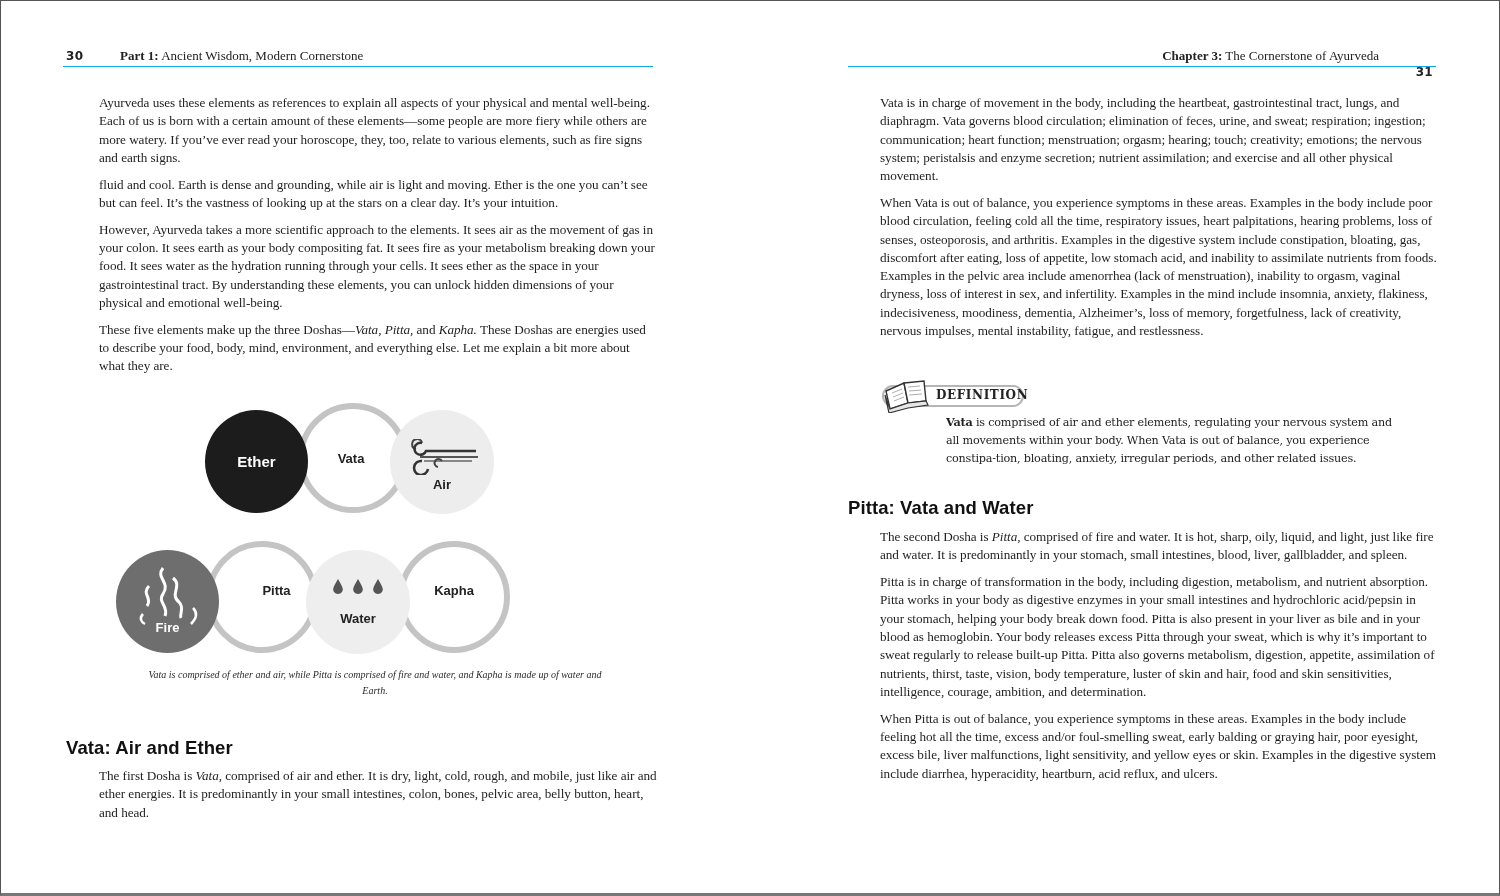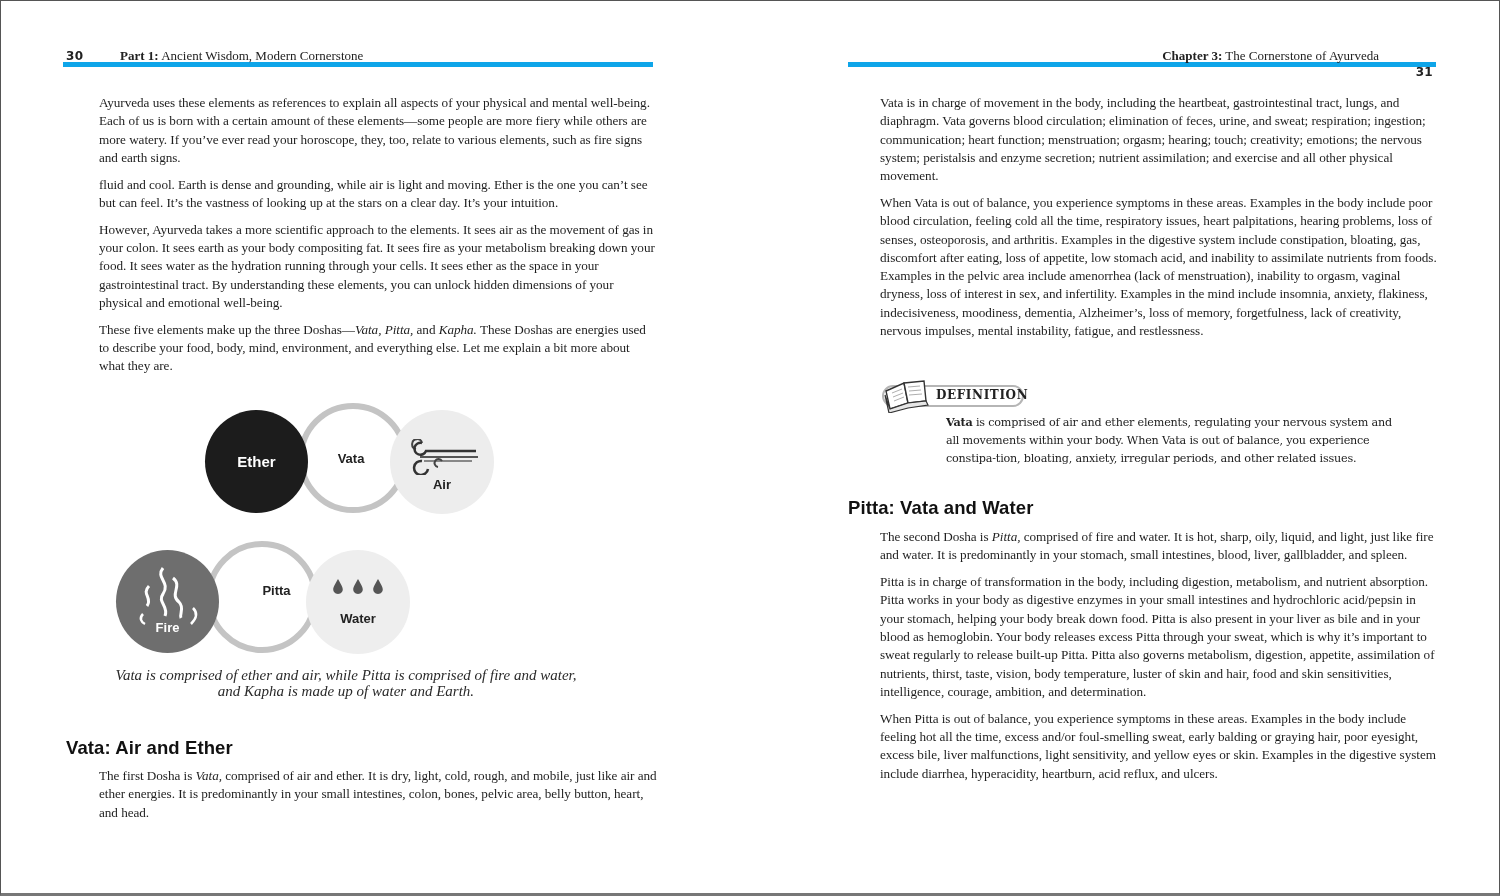--- a/index.html
+++ b/index.html
@@ -1,40 +1,40 @@
 <!DOCTYPE html>
 <html><head>
 <meta charset="utf-8">
 <style>
   * { box-sizing: border-box; margin: 0; padding: 0; }
   html, body { width: 1500px; height: 896px; background: #ffffff; overflow: hidden; }
   body { position: relative; font-family: "Liberation Serif", "DejaVu Serif", serif; color: #1e1e1e; }
   .frame { position: absolute; left: 0; top: 0; width: 1500px; height: 896px; border: 1px solid #555; border-bottom: 3px solid #777; }
 
-  .running-head { position: absolute; top: 47px; height: 20px; border-bottom: 5px solid #0ea5e9; font-size: 13px; line-height: 18px; color: #222; }
+  .running-head { position: absolute; top: 47px; height: 20px; border-bottom: 1px solid #0ea5e9; font-size: 13px; line-height: 18px; color: #222; }
   .running-head.left { left: 63px; width: 590px; }
   .running-head.right { left: 848px; width: 588px; text-align: right; }
   .folio { font-family: "DejaVu Sans", sans-serif; font-weight: bold; font-size: 12px; letter-spacing: 0.3px; }
   .running-head.left .folio { position: absolute; left: 3px; top: 0; }
   .running-head.left .title { position: absolute; left: 57px; top: 0; }
   .running-head.right .title { position: absolute; right: 57px; top: 0; }
   .running-head.right .folio { position: absolute; right: 3px; top: 16px; }
   .rh-bold { font-weight: bold; }
 
   .col { position: absolute; font-size: 13.2px; line-height: 18.3px; letter-spacing: -0.05px; }
   .col p { margin-bottom: 8.5px; }
   .left-col { left: 99px; top: 94px; width: 558px; }
   .right-col { left: 880px; top: 94px; width: 560px; }
 
   .h2 { position: absolute; font-family: "Liberation Sans", "DejaVu Sans", sans-serif; font-weight: bold; font-size: 18.5px; color: #111; letter-spacing: 0.1px; }
 
   .figure { position: absolute; left: 100px; top: 395px; width: 520px; height: 300px; }
   .circle { position: absolute; border-radius: 50%; display: flex; align-items: center; justify-content: center; font-family: "Liberation Sans", "DejaVu Sans", sans-serif; font-weight: bold; font-size: 13px; }
   .ring { background: #fff; border: 6px solid #c4c4c4; color: #222; font-weight: bold; font-size: 13px; }
-  .caption { position: absolute; left: 11px; top: 272px; width: 470px; text-align: center; font-style: italic; font-size: 15px; line-height: 16px; color: #2a2a2a; }
+  .caption { position: absolute; left: 40px; top: 272px; width: 470px; text-align: center; font-style: italic; font-size: 10px; line-height: 16px; color: #2a2a2a; }
 
   .definition { position: absolute; left: 882px; top: 383px; width: 560px; height: 80px; }
   .def-pill { position: absolute; left: 0; top: 2px; width: 142px; height: 22px; border: 2px solid #b5b5b5; border-radius: 12px; background: #fff; }
   .def-label { position: absolute; left: 54px; top: 5px; font-size: 12px; font-weight: bold; letter-spacing: 0.6px; color: #222; font-family: "DejaVu Serif", serif; }
   .def-text { position: absolute; left: 64px; top: 30px; width: 460px; font-size: 11.2px; line-height: 18px; color: #222; font-family: "DejaVu Serif", serif; letter-spacing: -0.2px; }
   .def-text b { font-weight: bold; }
   .book { position: absolute; left: 0; top: -6px; }
 </style>
 </head>
 <body>
@@ -68,20 +68,23 @@
       <path d="M18 18 L76 18" fill="none" stroke="#555" stroke-width="2"></path>
       <path d="M20 22 a7 7 0 1 0 6 8" fill="none" stroke="#333" stroke-width="2.5"></path>
       <path d="M22 22 L70 22" fill="none" stroke="#666" stroke-width="1.5"></path>
       <path d="M36 28 a4 4 0 1 1 4 -6" fill="none" stroke="#444" stroke-width="2"></path>
     </svg>
     <span style="margin-top:2px;text-align:right;">Air</span>
   </div>
 
   <div class="circle ring" style="left:106px; top:146px; width:112px; height:112px; z-index:1;">
     <span style="margin-top:-14px;padding-left:29px;">Pitta</span>
+  </div>
+  <div class="circle ring" style="left:298px; top:146px; width:112px; height:112px; z-index:1;">
+    <span style="margin-top:-14px;">Kapha</span>
   </div>
   <div class="circle" style="left:16px; top:155px; width:103px; height:103px; background:#6e6e6e; color:#fff; z-index:2; flex-direction:column;">
     <svg width="70" height="62" viewBox="0 0 70 62" style="margin-top:-4px;">
       <path d="M30 4 C22 14 38 18 30 30 C24 38 36 42 32 52" fill="none" stroke="#fff" stroke-width="3"></path>
       <path d="M40 14 C50 22 36 30 46 38 C52 44 46 50 48 54" fill="none" stroke="#fff" stroke-width="3"></path>
       <path d="M16 22 C8 30 20 34 14 42" fill="none" stroke="#fff" stroke-width="3"></path>
       <path d="M10 50 C6 54 8 58 12 60" fill="none" stroke="#fff" stroke-width="2.5"></path>
       <path d="M60 44 C66 50 62 56 58 60" fill="none" stroke="#fff" stroke-width="2.5"></path>
     </svg>
     <span style="margin-top:-6px;">Fire</span>

